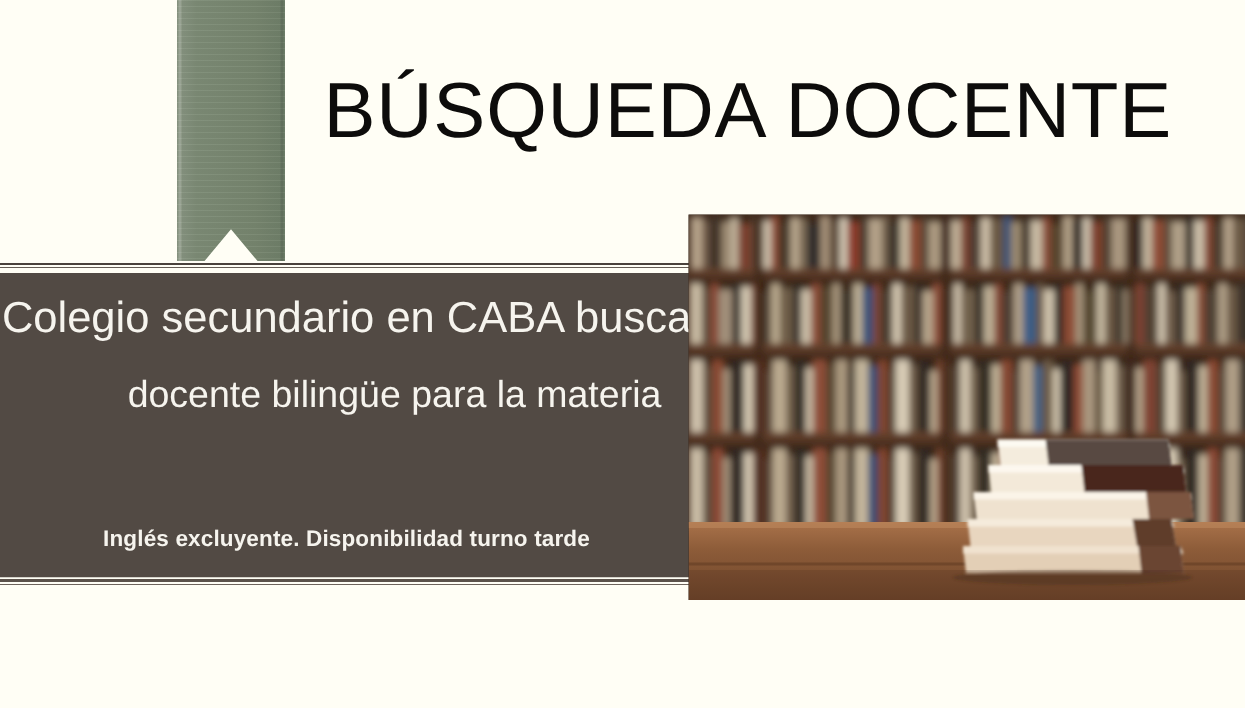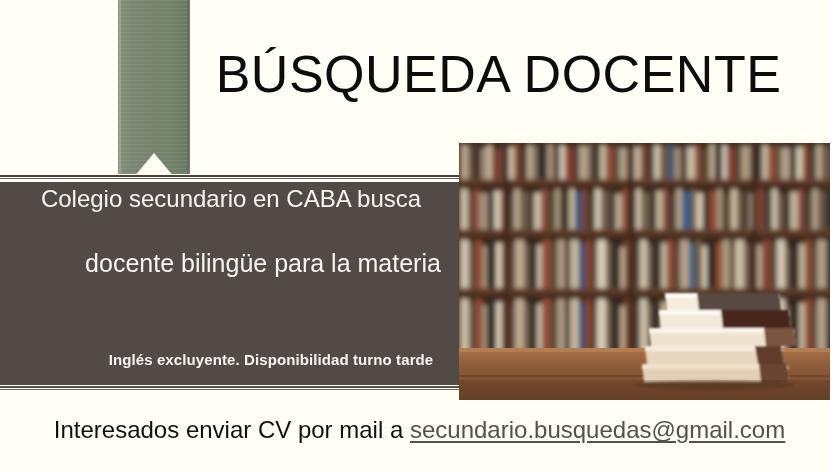--- a/index.html
+++ b/index.html
@@ -96,24 +96,24 @@
       #fffef5 5px, #fffef5 9px);
   }
   .panel-line {
     position: absolute;
     left: 0;
     width: 462px;
     text-align: center;
     color: #f6f4ee;
     white-space: nowrap;
   }
-  .panel-line.l1 { top: 184px; font-size: 24px; line-height: 30px; }
+  .panel-line.l1 { top: 197px; font-size: 29px; line-height: 30px; }
   .panel-line.l2 { top: 248px; font-size: 25px; line-height: 30px; padding-left: 32px; }
   .panel-line.l3 { top: 299px; font-size: 27px; line-height: 32px; font-weight: bold; letter-spacing: 0.6px; }
-  .panel-line.l4 { top: 350px; font-size: 15px; line-height: 20px; font-weight: bold; letter-spacing: 0.1px; padding-left: 40px; }
+  .panel-line.l4 { top: 350px; font-size: 15px; line-height: 20px; font-weight: bold; letter-spacing: 0.1px; }
 
   
   .photo {
     position: absolute;
     left: 459px;
     top: 143px;
     width: 380px;
     height: 257px;
     overflow: hidden;
     background: #3a2a20;
@@ -455,17 +455,14 @@
         <path d="M206 150 L320 150 L321 155 L206 155 Z" fill="#fdfaf2"></path>
         <path d="M238 150 L320 150 L322 167 L240 167 Z" fill="#584a42"></path>
 
         <ellipse cx="256" cy="242" rx="80" ry="5" fill="#402516" opacity="0.35"></ellipse>
       </g>
 
       <rect x="0" y="237" width="380" height="20" fill="#3d2414" opacity="0.18"></rect>
     </svg>
   </div>
 
-  <div class="footer">
-    <span>Interesados enviar CV por mail a </span><span class="mail">secundario.busquedas@gmail.com</span>
-  </div>
 
 </div>
 
 </body></html>

